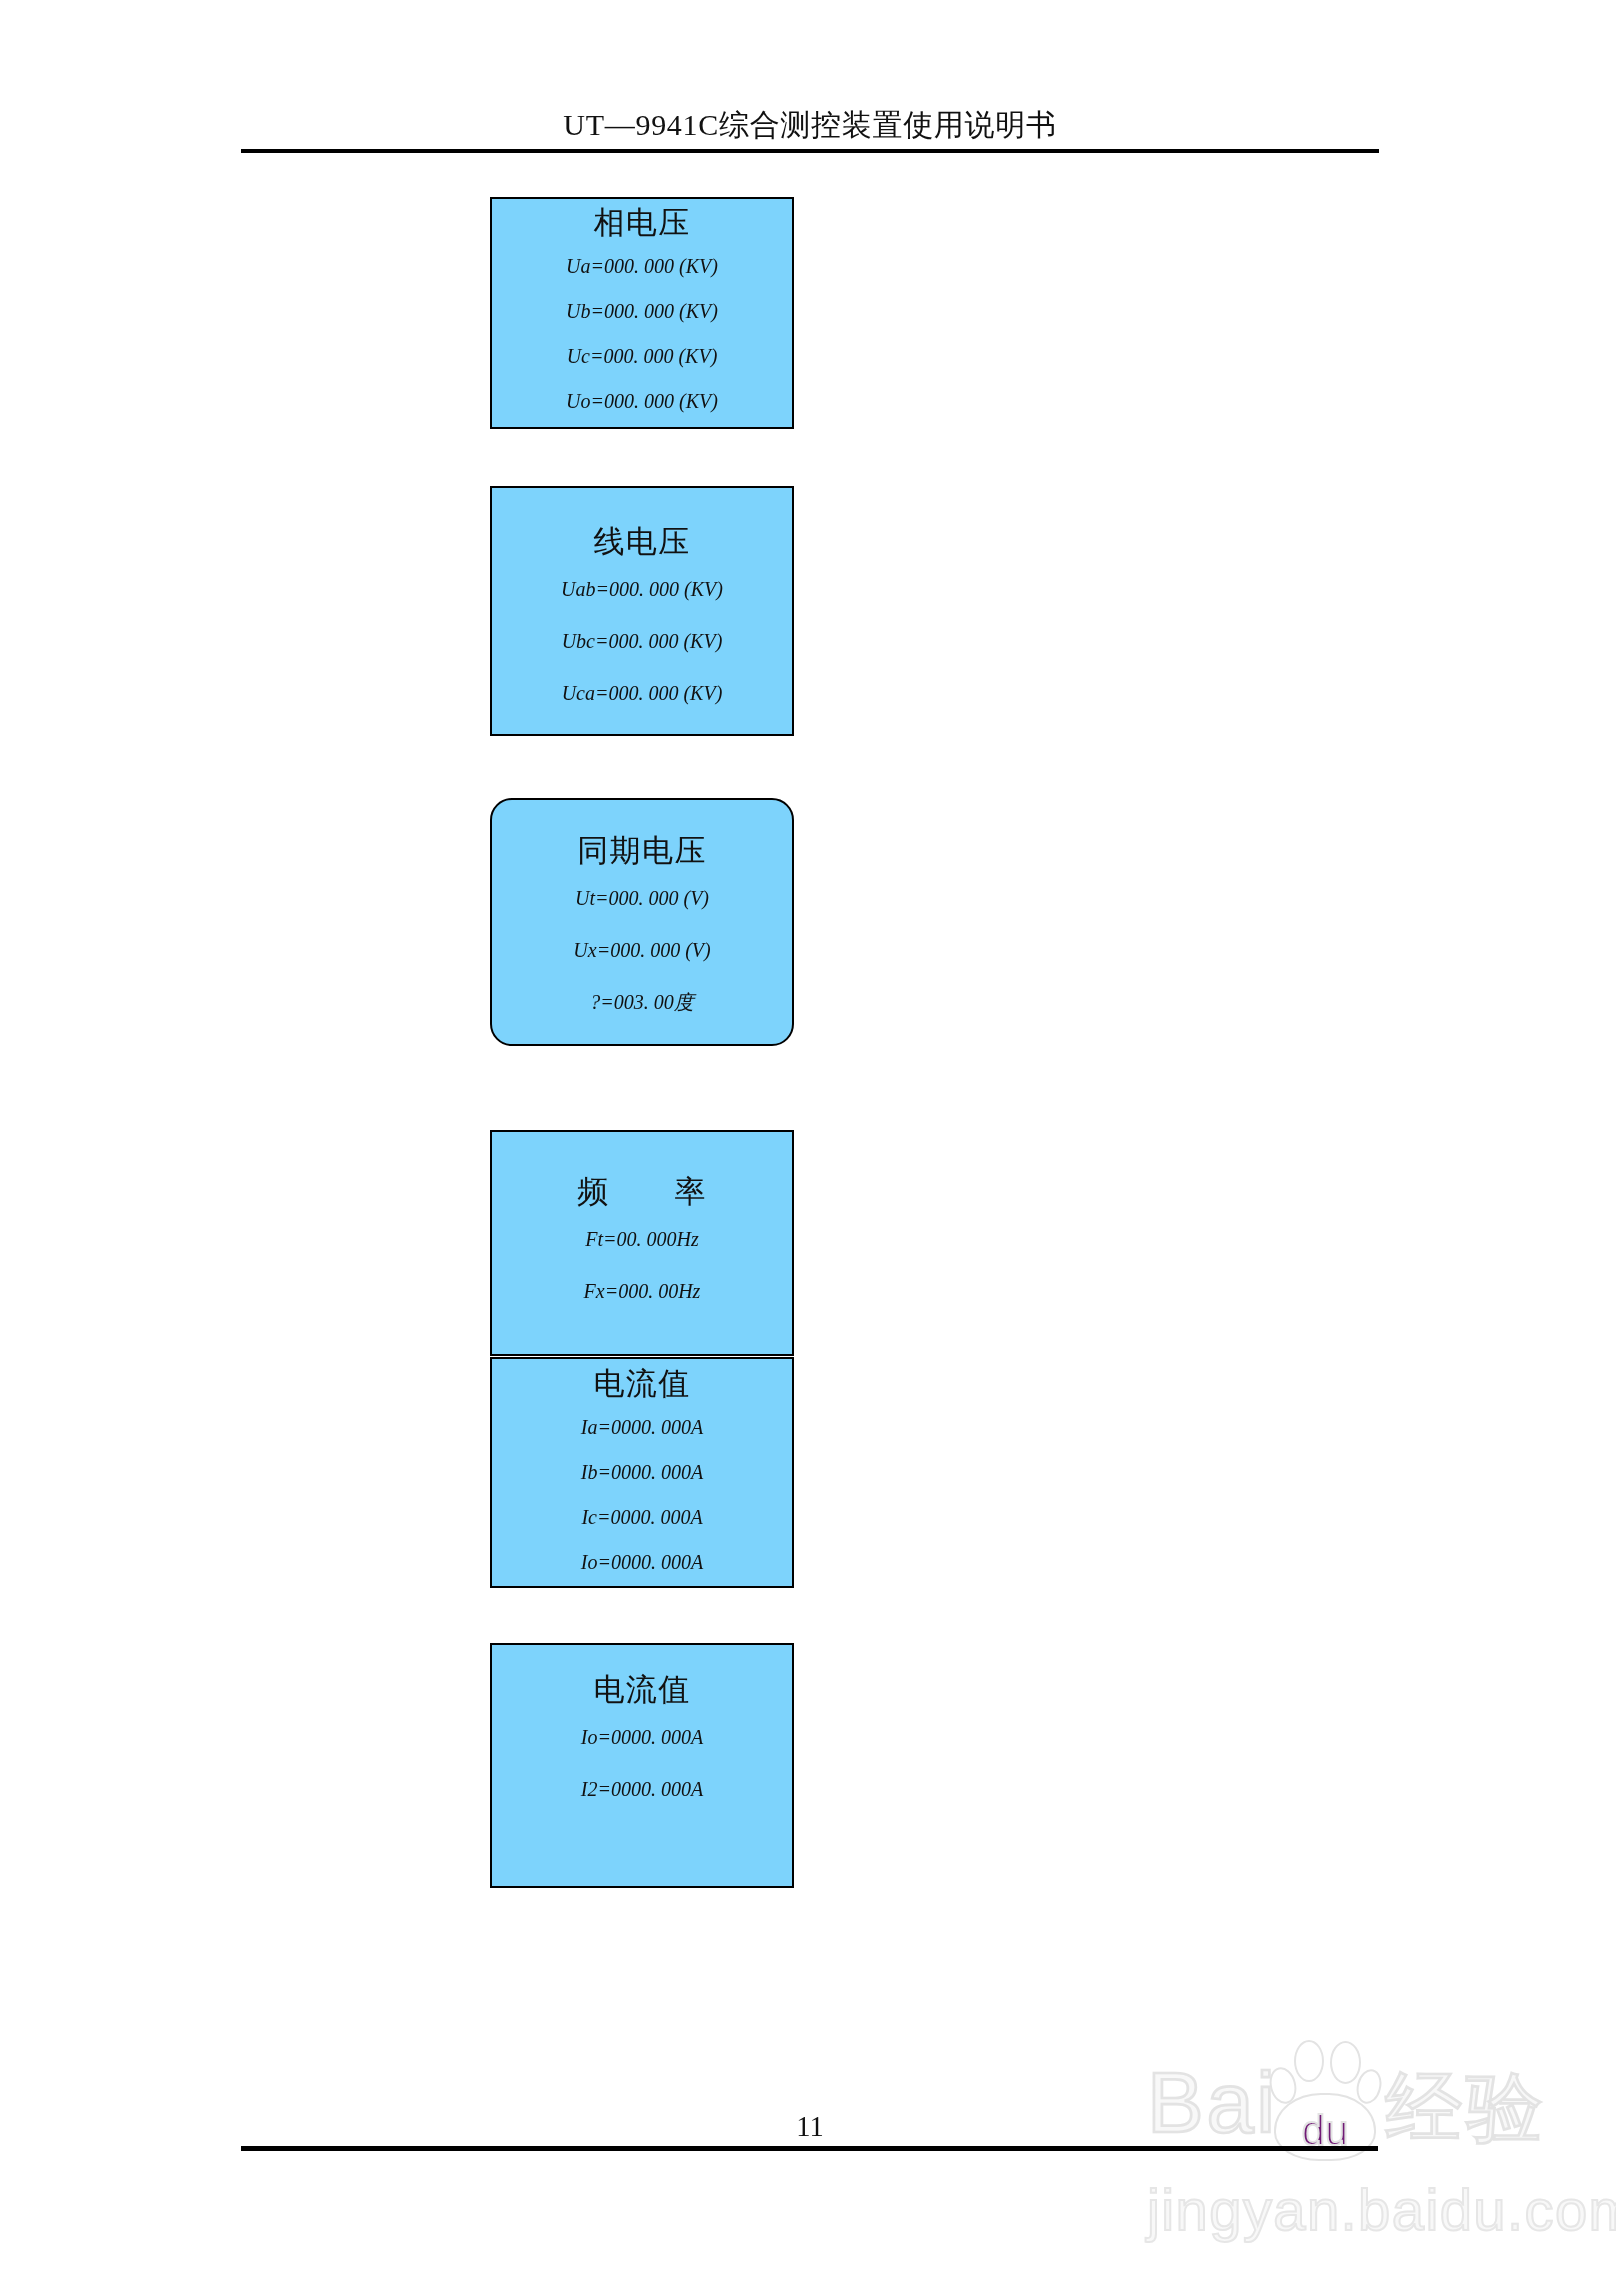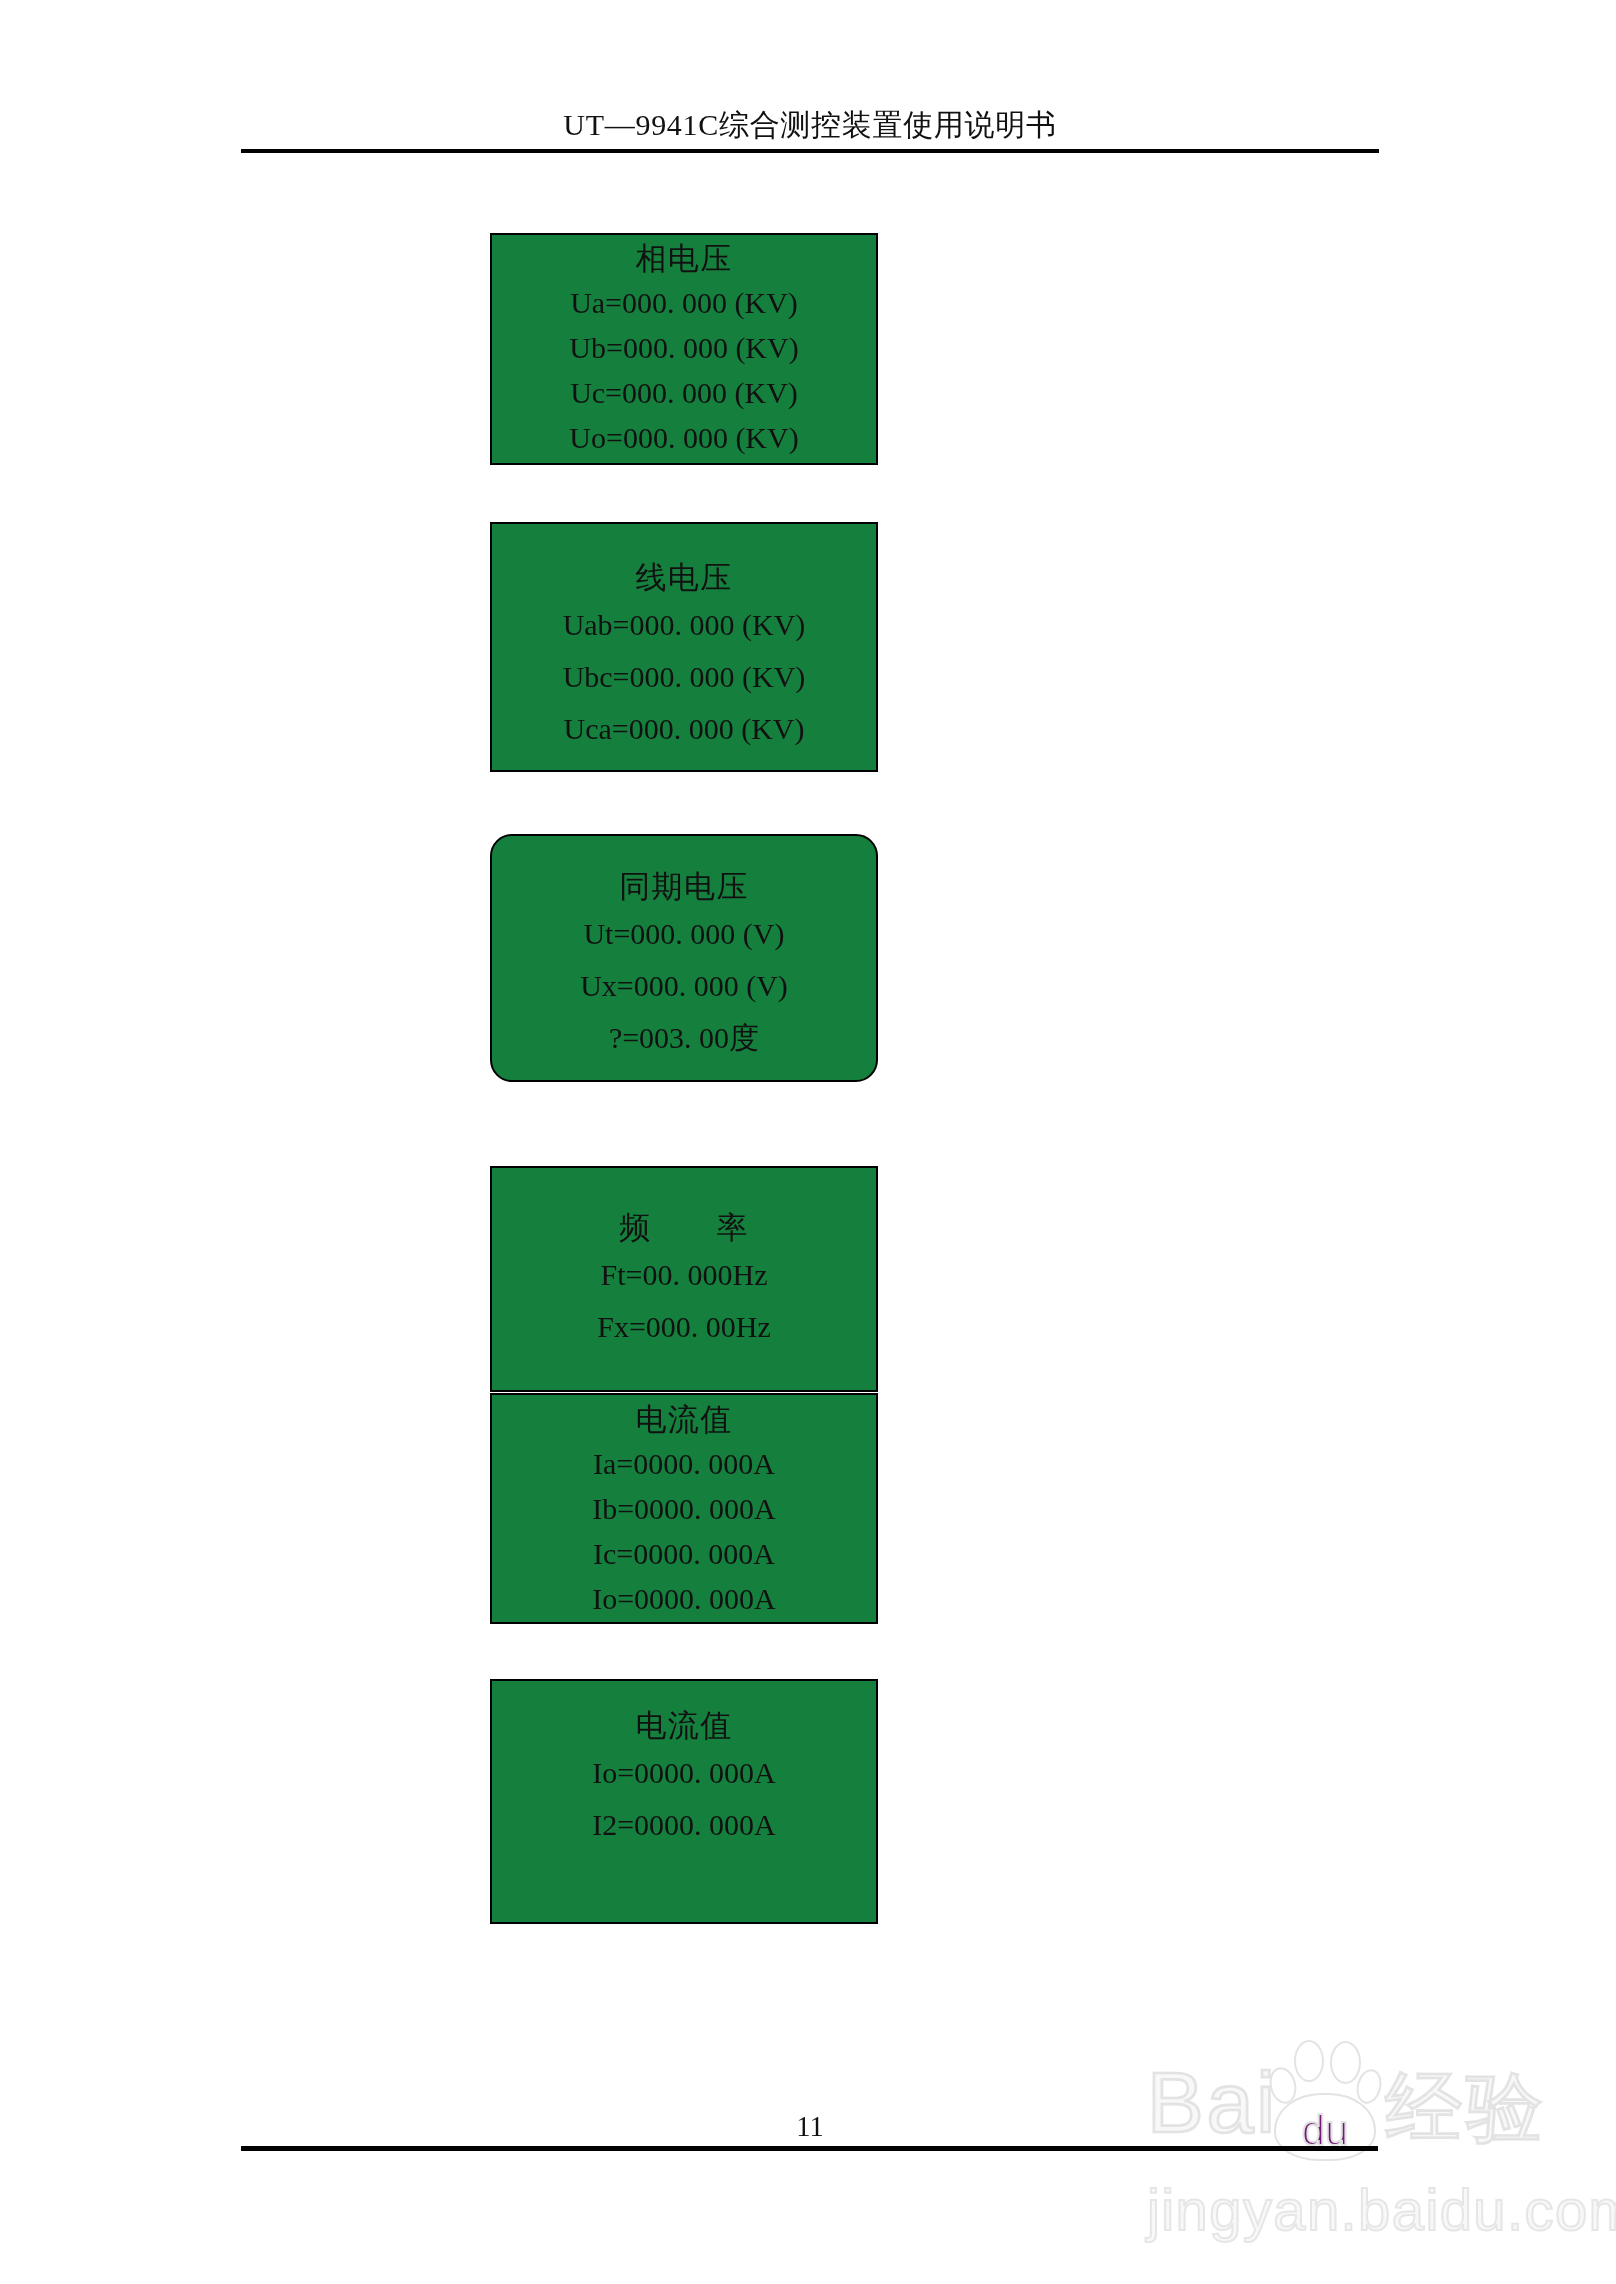--- a/index.html
+++ b/index.html
@@ -9,25 +9,25 @@
   }
   
   .doc-title{
     position:absolute;left:241px;top:106px;width:1138px;
     text-align:center;font-size:30px;line-height:38px;letter-spacing:0.7px;white-space:nowrap;
   }
   .rule{position:absolute;background:#000000;z-index:3;}
   .header-rule{left:241px;top:149px;width:1138px;height:4.1px;}
   
   .panel{
-    position:absolute;left:490px;width:388px;box-sizing:border-box;
-    border:2.7px solid #000000;background:#15803d;text-align:center;margin-top:36px;
+    position:absolute;left:490px;width:304px;box-sizing:border-box;
+    border:2.7px solid #000000;background:#7dd3fc;text-align:center;
   }
   .panel-title{font-size:31px;line-height:42px;letter-spacing:1.4px;white-space:nowrap;}
-  .panel-row{font-size:30px;line-height:52px;white-space:nowrap;}
+  .panel-row{font-size:20px;line-height:52px;white-space:nowrap;font-style:italic;}
   .p1{top:197px;height:232px;padding-top:2.7px;}
   .p1 .panel-row{line-height:45px;}
   .p2{top:486px;height:250px;padding-top:33px;}
   .p3{top:798px;height:248px;padding-top:30px;border-radius:22px;}
   .p4{top:1130px;height:226px;padding-top:39px;}
   .p5{top:1357px;height:231px;padding-top:4.1px;}
   .p5 .panel-row{line-height:45px;}
   .p6{top:1643px;height:245px;padding-top:24.4px;}
   
   .page-number{

